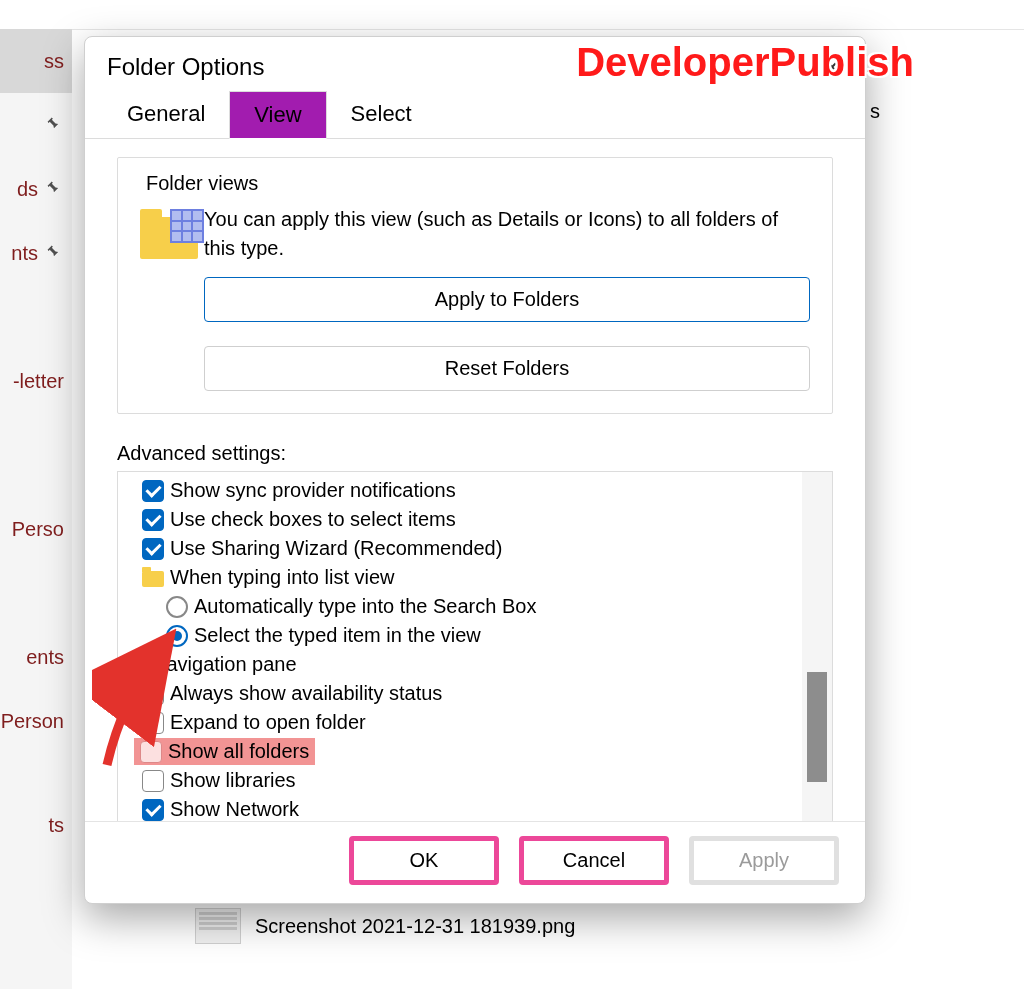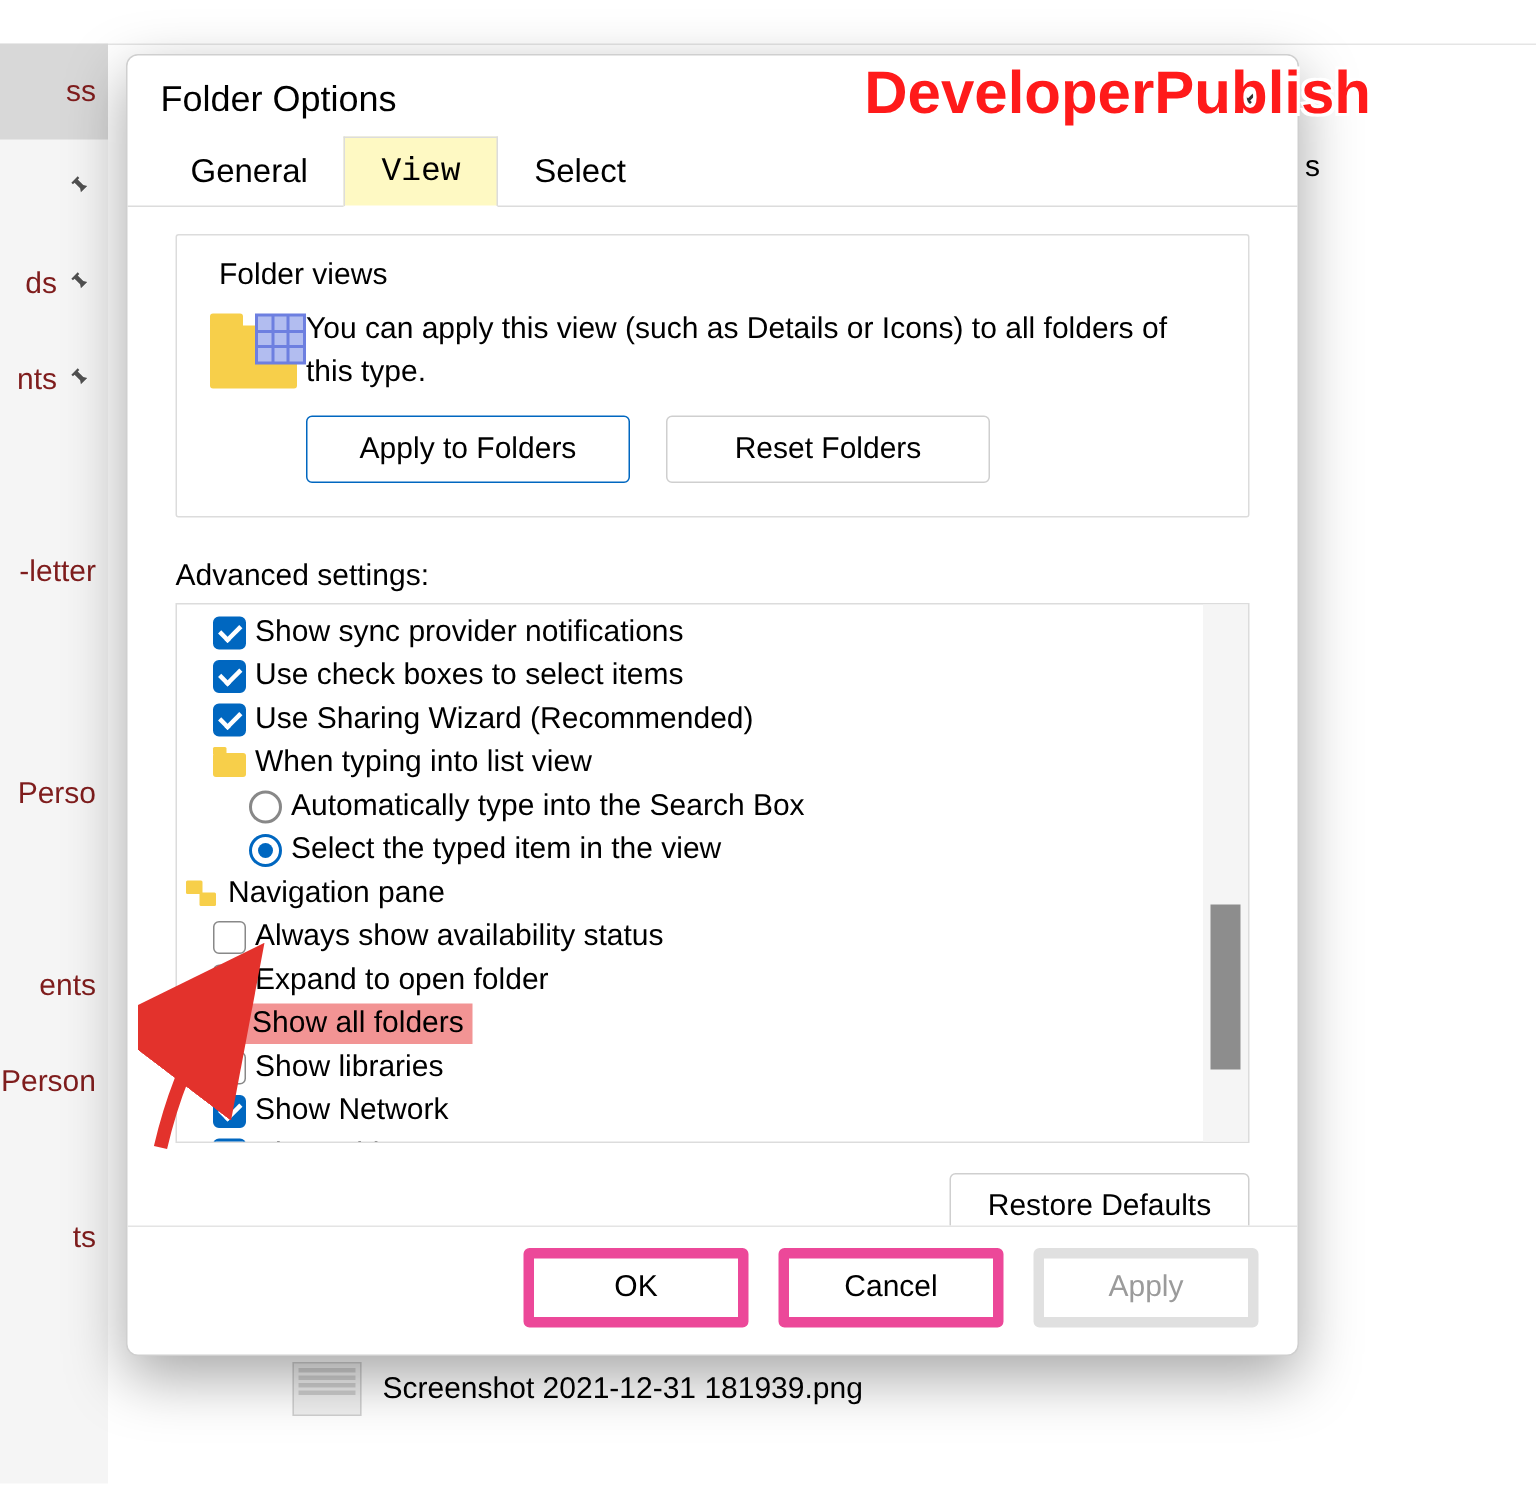--- a/index.html
+++ b/index.html
@@ -88,22 +88,21 @@
     padding: 10px 24px;
     font-size: 22px;
     color:#000;
     cursor:pointer;
     position:relative;
   }
   .tab.active {
     border:1px solid #dcdcdc;
     border-bottom:1px solid #fff;
     margin-bottom:-1px;
-    background:#fef9c3;
-    font-family:Liberation Mono, monospace;
+    background:#a21caf;
   }
   .dlg-body { flex:1; padding: 18px 32px 10px; overflow:hidden;}
   .groupbox {
     border:1px solid #dcdcdc;
     border-radius:2px;
     padding: 16px 22px 22px;
     margin-bottom: 28px;
   }
   .group-title {
     font-size: 20px;
@@ -137,21 +136,21 @@
   .fv-text {
     font-size: 20px; line-height:1.45;
   }
   .btn {
     background:#fff; border:1px solid #cfcfcf;
     font-size:20px; padding:10px 22px;
     border-radius:4px; cursor:pointer;
     min-width: 216px; text-align:center;
   }
   .btn.primary-outline { border-color:#0067c0; color:#000; }
-  .btn-row { display:flex; gap:24px; margin-top:14px;}
+  .btn-row { display:flex; gap:24px; margin-top:14px;flex-direction:column;}
   .adv-label { font-size:20px; margin-bottom:6px;}
   .adv-box {
     border:1px solid #dcdcdc;
     height: 360px;
     display:flex;
     position:relative;
   }
   .adv-list { flex:1; padding: 4px 6px; overflow:hidden;}
   .adv-scroll {
     width:30px;
@@ -213,21 +212,21 @@
   .hl { background:#f29494; padding:0 6px;}
   .restore-row { display:flex; justify-content:flex-end; margin-top:20px;}
   .dlg-footer {
     border-top:1px solid #e4e4e4;
     padding: 14px 26px 18px;
     display:flex; justify-content:flex-end; gap:20px;
   }
   .fbtn {
     min-width:150px; text-align:center;
     font-size:20px; padding:8px 24px;
-    border:7px solid #ec4899; border-radius:4px; background:#fff;
+    border:5px solid #ec4899; border-radius:4px; background:#fff;
     cursor:pointer;
   }
   .fbtn.disabled { color:#9b9b9b; border-color:#e0e0e0; cursor:default;}
   .arrow {
     position:absolute;
     left: 92px; top: 620px;
     width: 110px; height: 150px;
     pointer-events:none;
   }
   .watermark {

